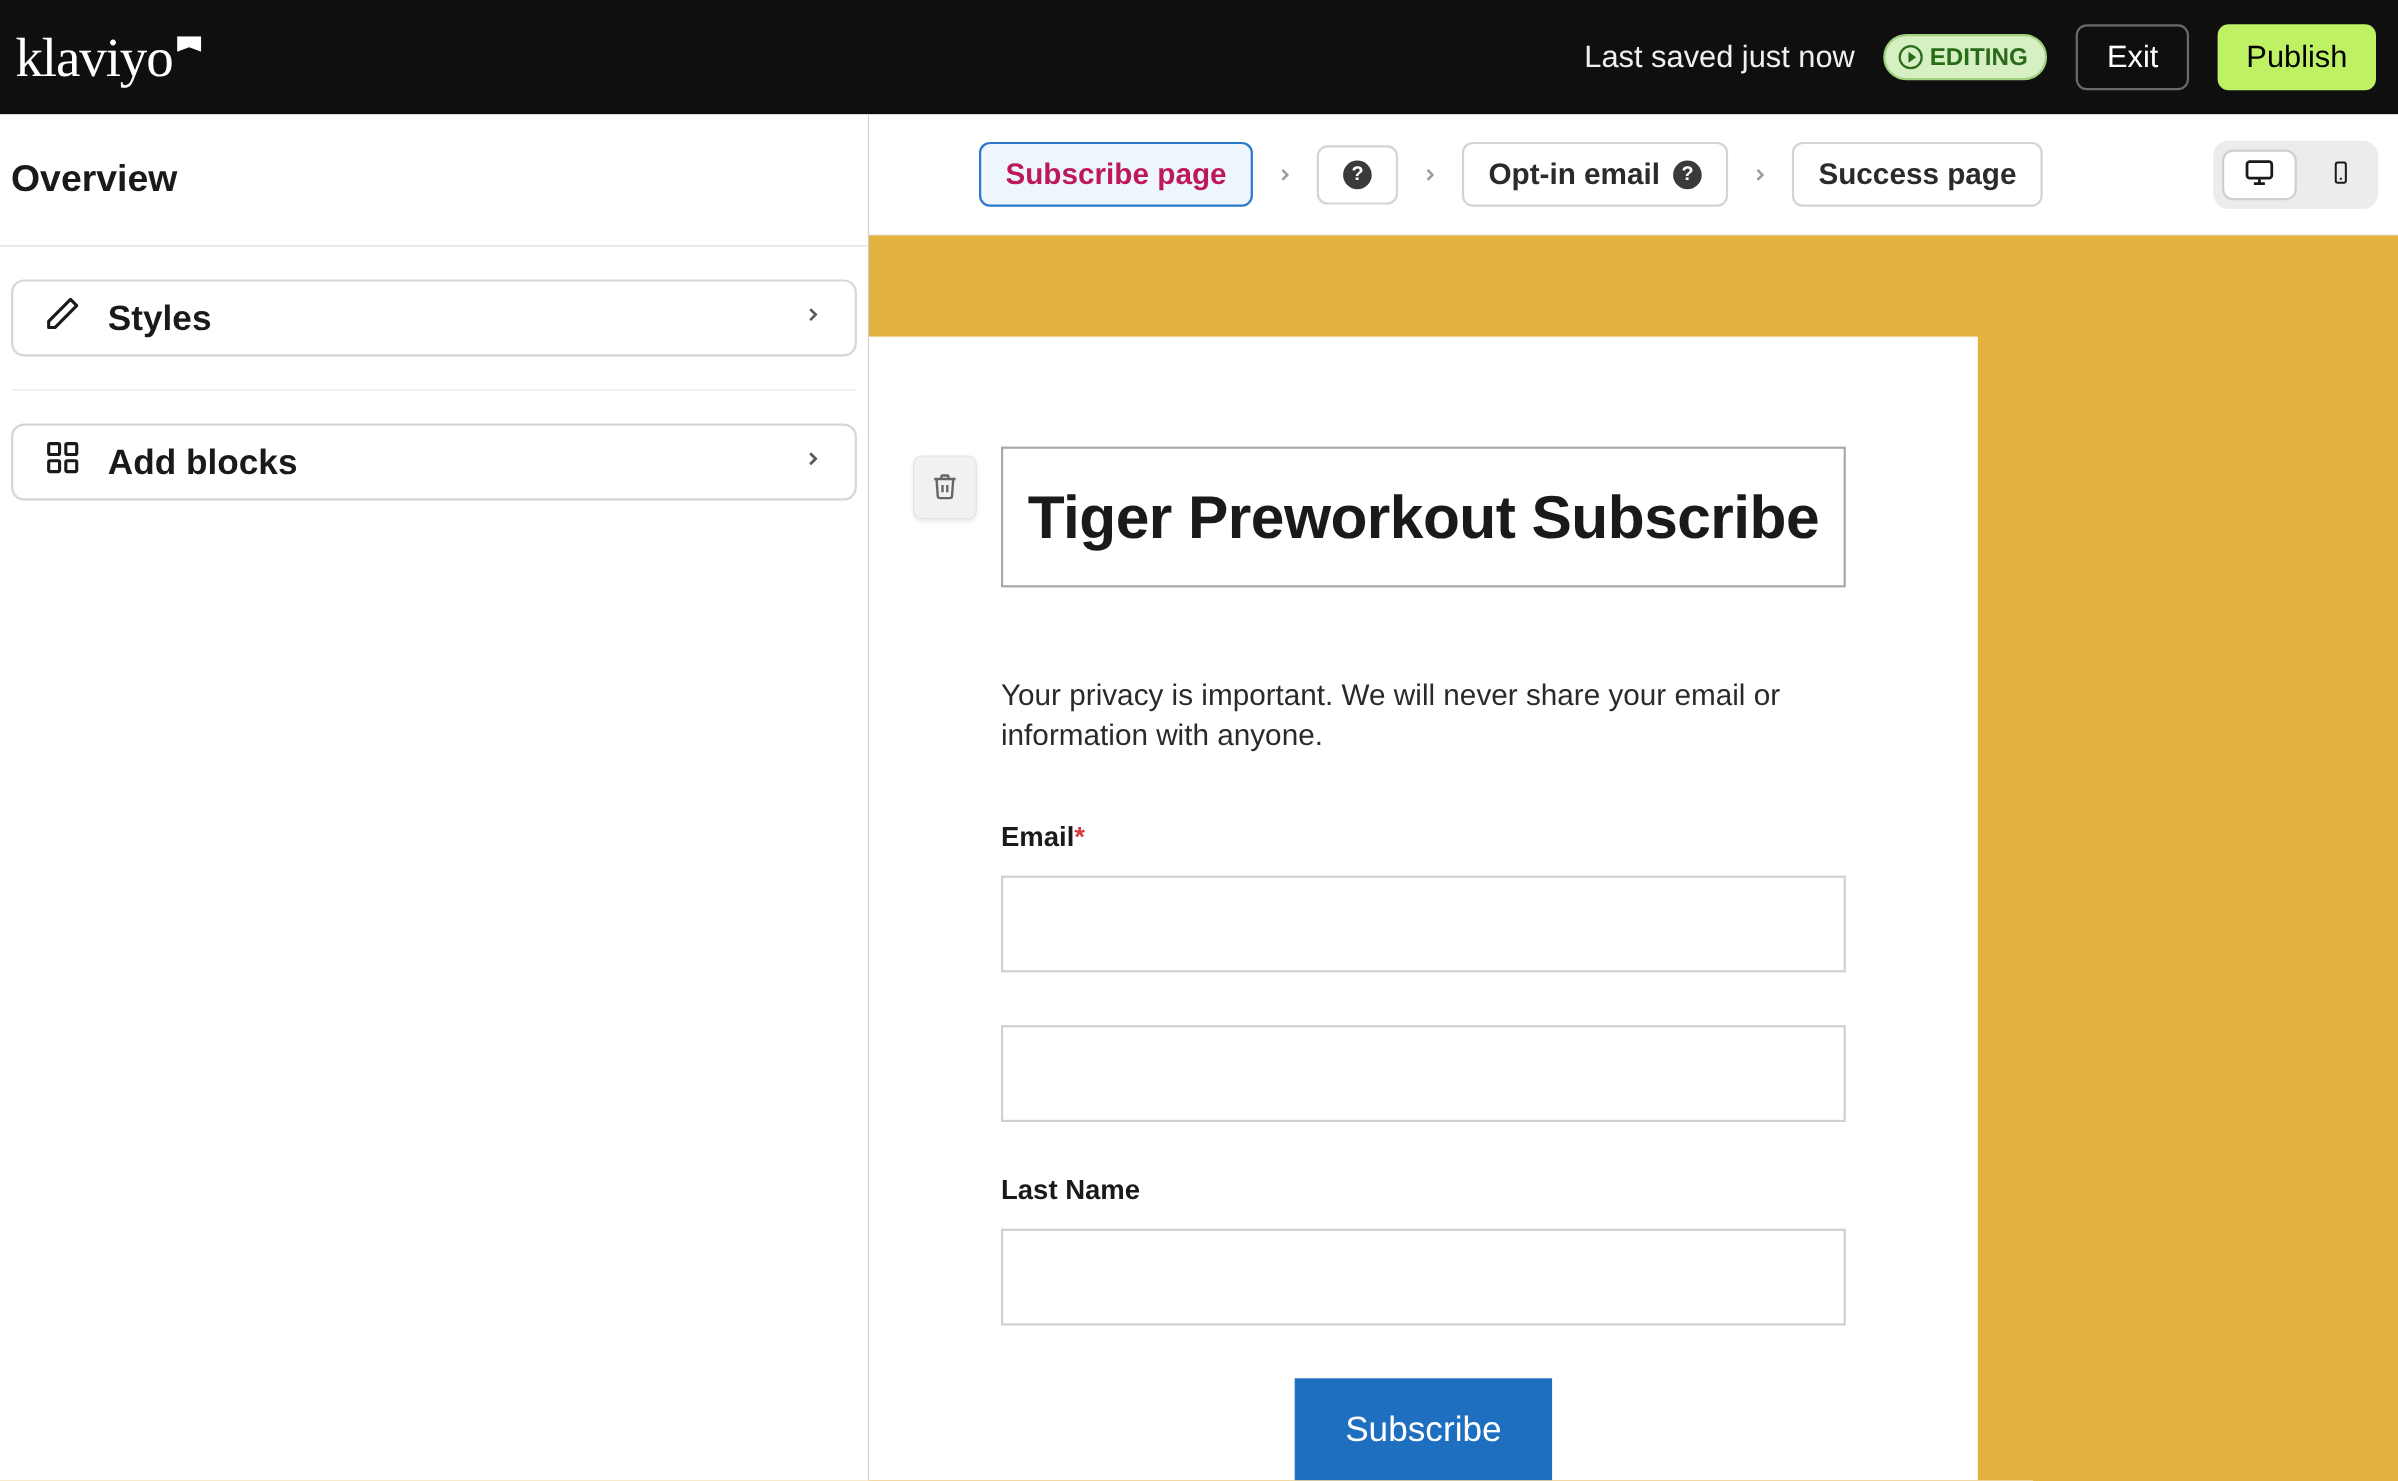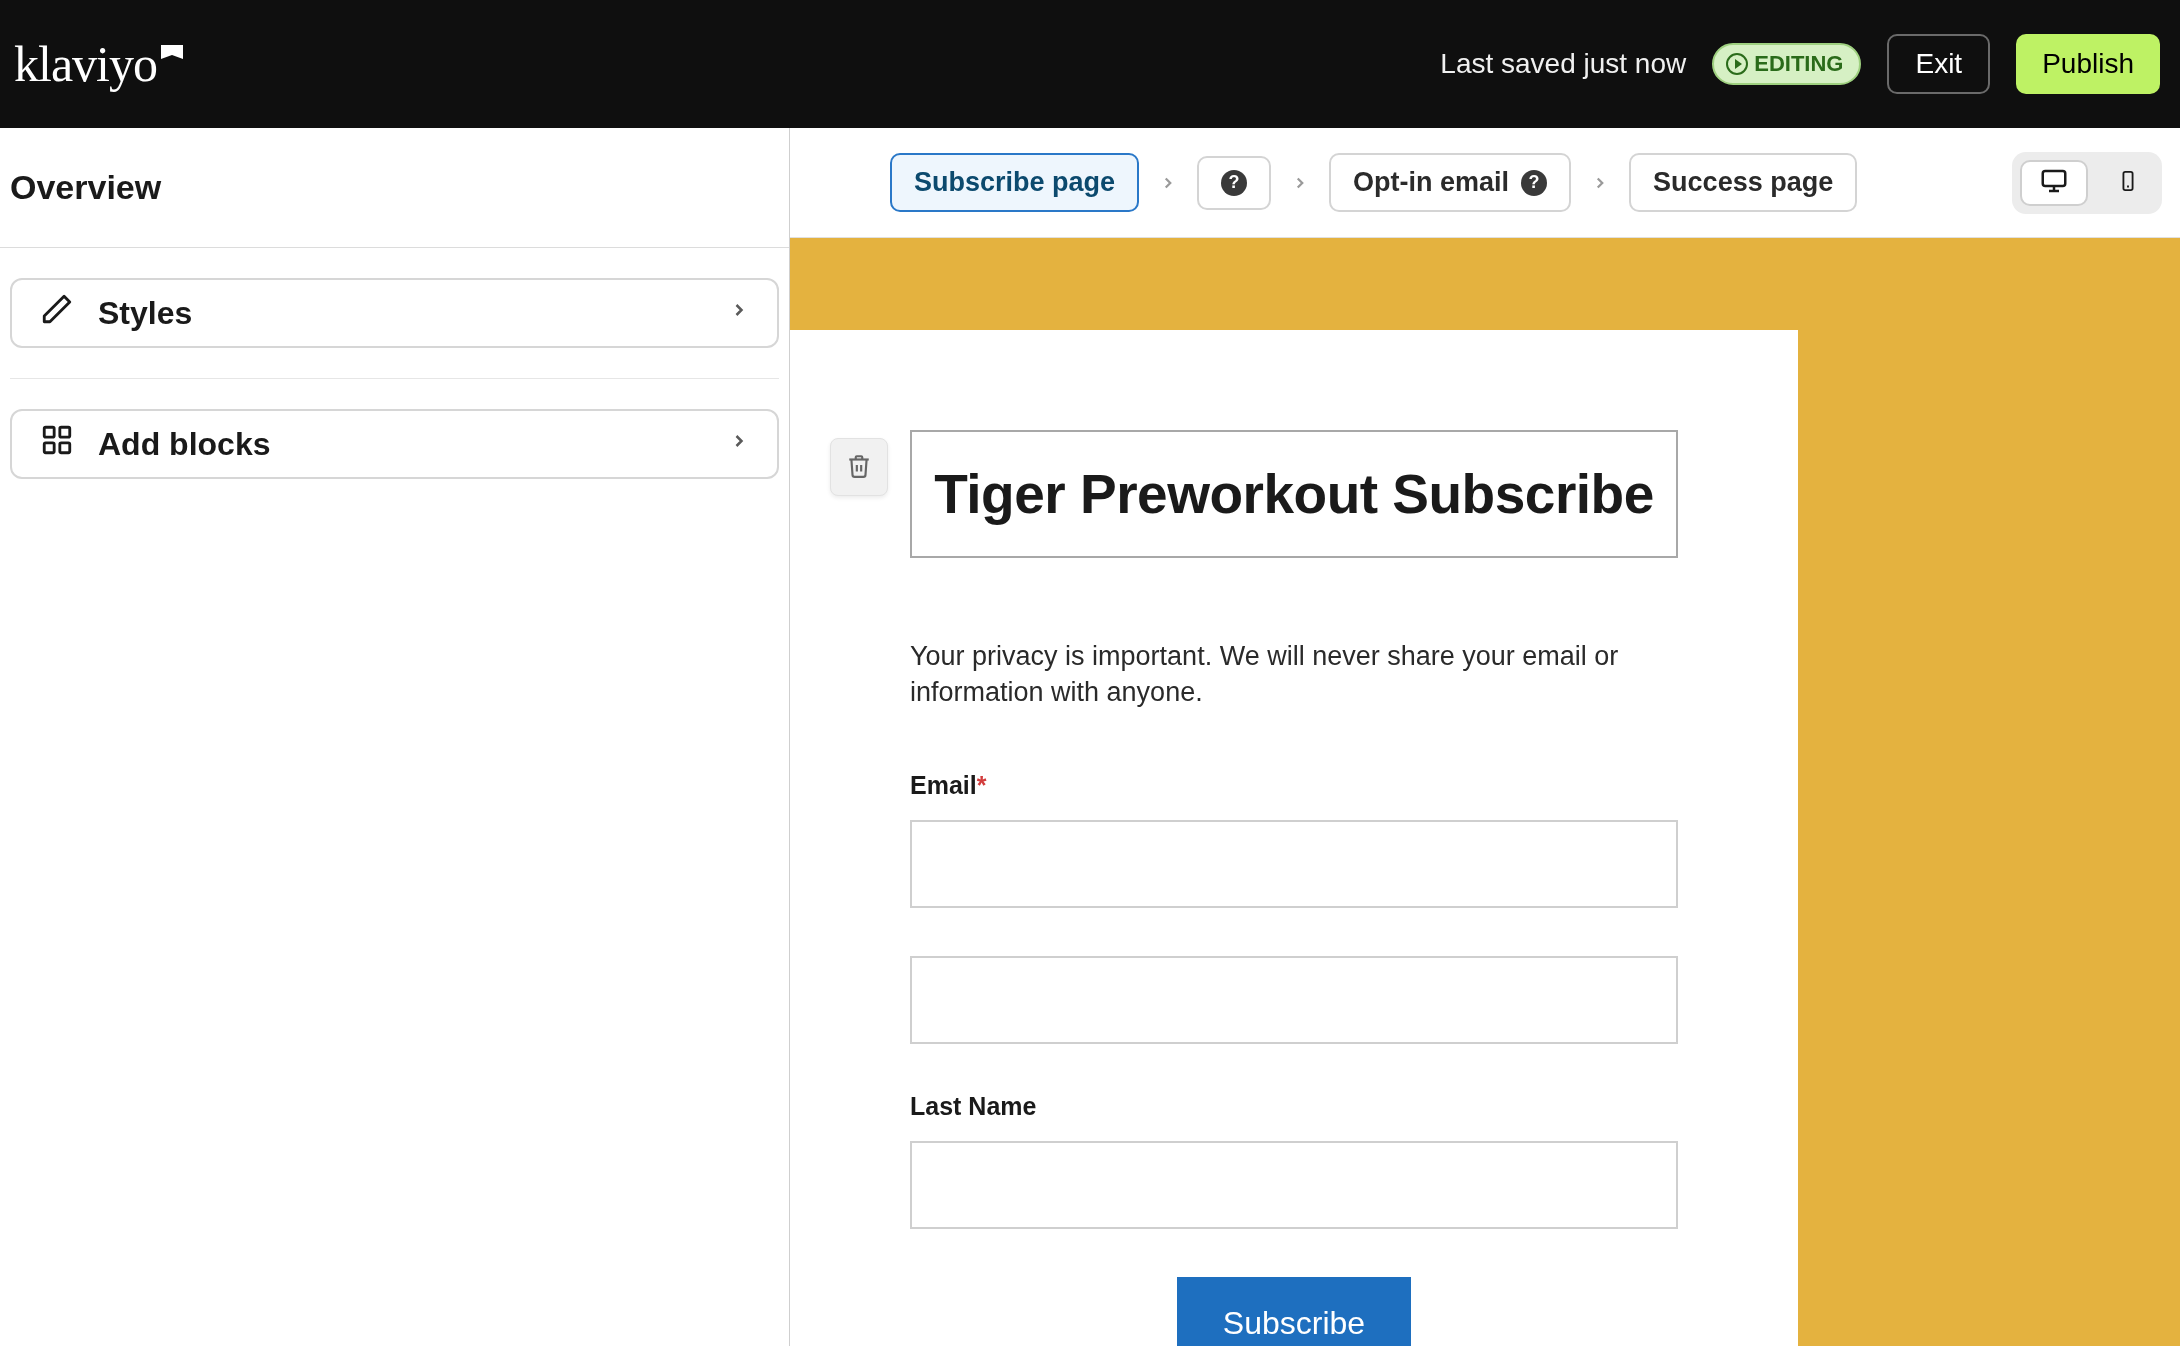--- a/index.html
+++ b/index.html
@@ -7,21 +7,21 @@
     font-family: -apple-system, BlinkMacSystemFont, "Segoe UI", Helvetica, Arial, sans-serif;
     background: #fff;
     width: 2180px;
     height: 1346px;
     overflow: hidden;
   }
 
   
   .top-header {
     background: #0f0f0f;
-    height: 128px;
+    height: 104px;
     display: flex;
     align-items: center;
     padding: 0 20px 0 14px;
     color: #fff;
   }
   .logo {
     display: flex;
     align-items: center;
     font-size: 50px;
     font-weight: 400;
@@ -170,21 +170,21 @@
     color: #2b2b2b;
     background: #fff;
     display: flex;
     align-items: center;
     gap: 12px;
     cursor: pointer;
   }
   .step-pill.active {
     border-color: #2a78c8;
     background: #eef6fd;
-    color: #0c4a6e;
+    color: #be185d;
   }
   .step-help {
     width: 26px; height: 26px;
     border-radius: 50%;
     background: #3a3a3a;
     color: #fff;
     display: inline-flex;
     align-items: center;
     justify-content: center;
     font-size: 18px;

